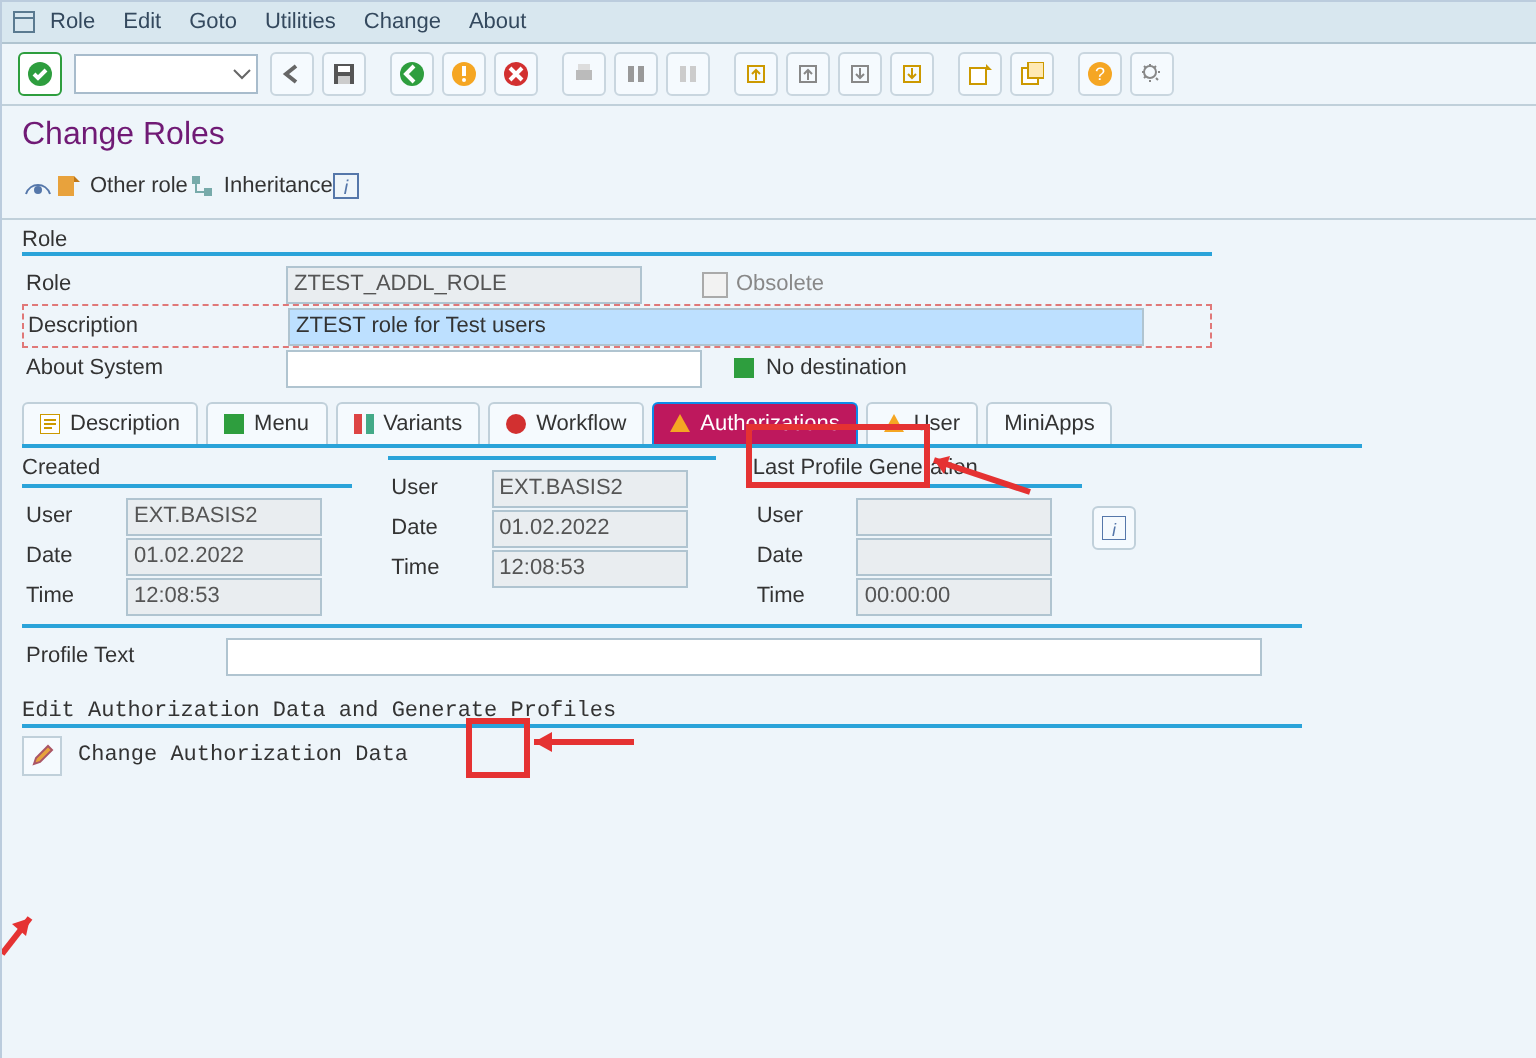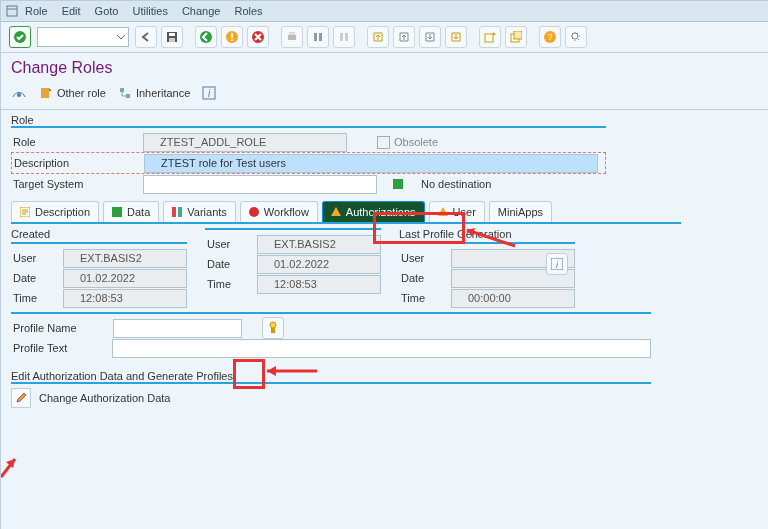--- a/index.html
+++ b/index.html
@@ -6,32 +6,32 @@
 .frame{width:768px;height:529px;background:#eef5fa;position:relative;overflow:hidden;border:1px solid #bcd;}
 .menubar{display:flex;align-items:center;height:20px;background:#d8e7ef;border-bottom:1px solid #b0c4d0;padding:0 4px;}
 .menubar .micon{width:14px;height:14px;margin-right:6px;display:flex;align-items:center;justify-content:center;}
 .menubar span{margin-right:14px;color:#34495e;cursor:default;}
 .toolbar{display:flex;align-items:center;height:26px;background:#eef5fa;border-bottom:1px solid #c0d0da;padding:2px 6px;}
 .ticon{width:20px;height:20px;margin:0 2px;border:1px solid #c9d6df;border-radius:3px;display:flex;align-items:center;justify-content:center;background:#f5fafe;}
 .ticon svg{display:block;}
 .combo{height:18px;width:90px;border:1px solid #a8bccc;background:#fff;margin:0 4px;display:flex;align-items:center;justify-content:flex-end;}
 .combo .cd{width:14px;height:14px;display:flex;align-items:center;justify-content:center;}
 .title{font-size:16px;color:#701a75;padding:6px 10px 4px 10px;}
-.subbar{display:flex;align-items:center;height:24px;padding:0 10px;gap:12px;}
+.subbar{display:flex;align-items:center;height:24px;padding:0 10px;}
 .subbar .sitem{display:flex;align-items:center;gap:4px;}
 .panel{margin:4px 10px;}
 .grouplabel{font-size:11px;color:#333;margin:2px 0 0 0;}
 .groupline{height:2px;background:linear-gradient(to right,#2aa3d9,#2aa3d9);margin-bottom:4px;}
 .row{display:flex;align-items:center;height:20px;}
 .lbl{width:130px;padding-left:2px;}
-.field{height:17px;border:1px solid #b0c4d0;background:#fff;padding:0 16px;display:flex;align-items:center;}
+.field{height:17px;border:1px solid #b0c4d0;background:#fff;padding:0 3px;display:flex;align-items:center;}
 .field.ro{background:#e9edf0;color:#555;}
 .tabstrip{display:flex;align-items:center;gap:4px;margin:6px 10px 0 10px;border-bottom:2px solid #2aa3d9;height:22px;}
 .tab{display:flex;align-items:center;gap:5px;height:20px;border:1px solid #c0d0da;border-bottom:none;background:#f5fafe;padding:0 8px;border-radius:3px 3px 0 0;cursor:default;}
-.tab.sel{background:#14532d;color:#fff;border-color:#0c8ce9;}
+.tab.sel{background:#be185d;color:#fff;border-color:#0c8ce9;}
 .cols{display:flex;gap:18px;}
 .colbox{flex:1;}
 .colhdr{font-size:11px;margin-bottom:2px;}
 .hline{height:2px;background:#2aa3d9;margin-bottom:4px;}
 .btnicon{width:20px;height:20px;border:1px solid #c0d0da;border-radius:3px;background:#f5fafe;display:flex;align-items:center;justify-content:center;}
 .selhl{background:#bde0ff;}
 .redbox{position:absolute;border:3px solid #e53232;pointer-events:none;}
 .arrow{position:absolute;pointer-events:none;}
 .sq{width:10px;height:10px;display:inline-block;}
 .obsolete{display:flex;align-items:center;gap:4px;color:#888;}
@@ -50,21 +50,21 @@
       <svg width="12" height="12">
           <rect x="1" y="1" width="10" height="10" fill="none" stroke="#5a7a90"></rect>
           <path d="M1 4h10" stroke="#5a7a90"></path>
         </svg>
     </span>
     <span>Role</span>
     <span>Edit</span>
     <span>Goto</span>
     <span>Utilities</span>
     <span>Change</span>
-    <span>Roles</span>
+    <span>About</span>
   </div>
 
   <div class="toolbar">
     <div class="ticon" style="background:#fff;border-color:#2e9e3e;">
       <svg width="14" height="14">
           <circle cx="7" cy="7" r="6" fill="#2e9e3e"></circle>
           <path d="M4 7l2 2 4-4" stroke="#fff" stroke-width="2" fill="none"></path>
         </svg>
     </div>
     <div class="combo">
@@ -220,39 +220,39 @@
       <div class="obsolete">
         <span class="cb"></span>
         <span>Obsolete</span>
       </div>
     </div>
     <div class="row desc-border">
       <div class="lbl">Description</div>
       <div class="field selhl" style="width:420px">ZTEST role for Test users</div>
     </div>
     <div class="row">
-      <div class="lbl">Target System</div>
+      <div class="lbl">About System</div>
       <div class="field" style="width:200px"></div>
       <div style="width:16px"></div>
       <span class="sq" style="background:#2e9e3e"></span>
-      <span style="margin-left:18px">No destination</span>
+      <span style="margin-left:6px">No destination</span>
     </div>
   </div>
 
   <div class="tabstrip" style="width:670px;">
     <div class="tab">
       <svg width="10" height="10">
           <rect width="10" height="10" fill="#fff" stroke="#c90"></rect>
           <path d="M2 3h6M2 5h6M2 7h4" stroke="#c90"></path>
         </svg>
       <span>Description</span>
     </div>
     <div class="tab">
       <span class="sq" style="background:#2e9e3e"></span>
-      <span>Data</span>
+      <span>Menu</span>
     </div>
     <div class="tab">
       <svg width="10" height="10">
           <rect x="0" y="0" width="4" height="10" fill="#d44"></rect>
           <rect x="6" y="0" width="4" height="10" fill="#4a8"></rect>
         </svg>
       <span>Variants</span>
     </div>
     <div class="tab">
       <svg width="10" height="10">
@@ -331,37 +331,26 @@
   <div class="btnicon" style="position:absolute;left:545px;top:252px;">
     <svg width="12" height="12">
         <rect width="12" height="12" fill="none" stroke="#57a"></rect>
         <text x="6" y="10" text-anchor="middle" font-size="9" fill="#57a" font-style="italic">i</text>
       </svg>
   </div>
 
   <div class="panel" style="width:640px;">
     <div class="groupline"></div>
     <div class="row">
-      <div class="lbl" style="width:100px">Profile Name</div>
-      <div class="field" style="width:95px"></div>
-      <div style="width:20px"></div>
-      <div class="btnicon">
-        <svg width="12" height="14">
-            <ellipse cx="6" cy="4" rx="3" ry="3" fill="#ffd24d" stroke="#c90"></ellipse>
-            <rect x="4" y="7" width="4" height="5" fill="#c90"></rect>
-          </svg>
-      </div>
-    </div>
-    <div class="row">
       <div class="lbl" style="width:100px">Profile Text</div>
       <div class="field" style="width:510px"></div>
     </div>
   </div>
 
-  <div class="panel" style="width:640px;margin-top:12px;">
+  <div class="panel" style="width:640px;margin-top:12px;font-family:Liberation Mono, monospace;">
     <div class="grouplabel">Edit Authorization Data and Generate Profiles</div>
     <div class="groupline"></div>
     <div class="linkrow">
       <div class="licon">
         <svg width="12" height="12">
             <path d="M2 10l1-3 6-6 2 2-6 6z" fill="#e8a23c" stroke="#a56"></path>
           </svg>
       </div>
       <span>Change Authorization Data</span>
     </div>

